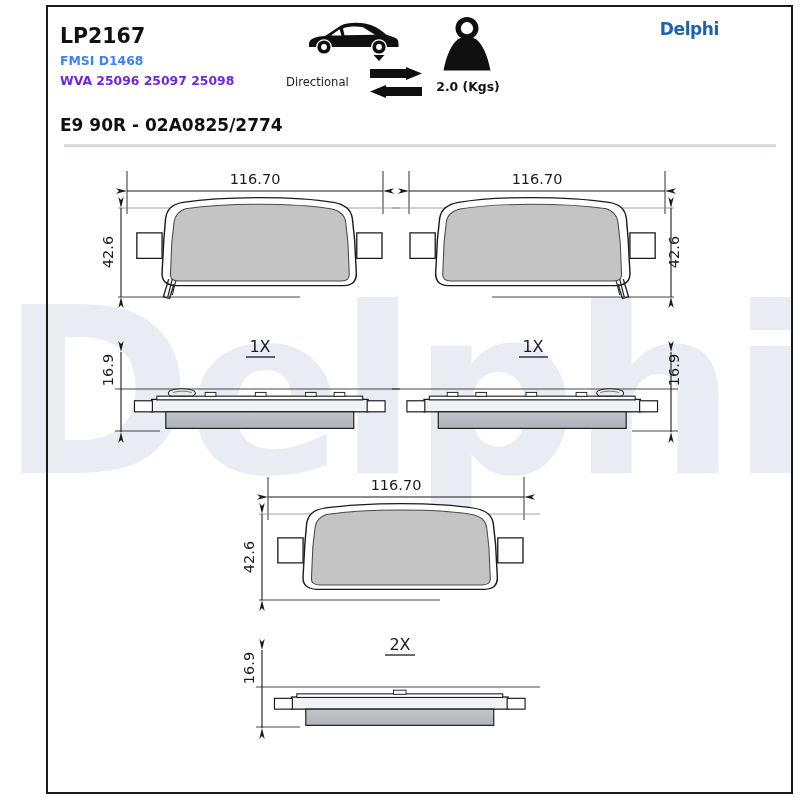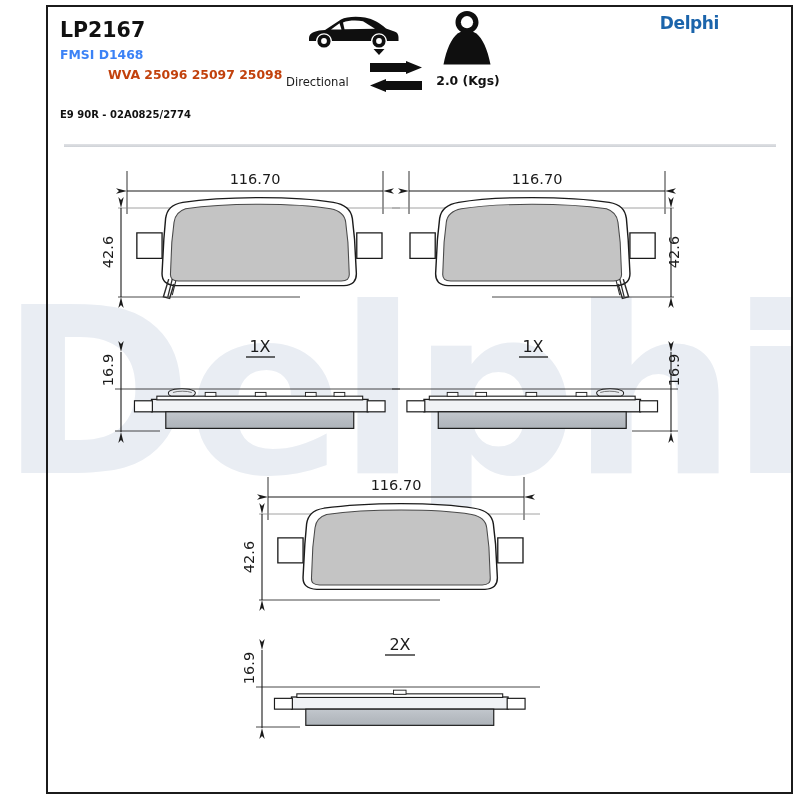--- a/index.html
+++ b/index.html
@@ -48,21 +48,21 @@
     height: 789px;
     border: 2px solid #1b1b1b;
     box-sizing: border-box;
     z-index: 2;
     pointer-events: none;
   }
   
   .header {
     position: absolute;
     left: 46px;
-    top: 5px;
+    top: 11px;
     width: 693px;
     height: 140px;
     z-index: 3;
   }
   .part-no {
     position: absolute;
     left: 14px;
     top: 13px;
     font-size: 20.5px;
     font-weight: bold;
@@ -76,28 +76,27 @@
     font-size: 12.4px;
     font-weight: bold;
     color: #3b82f6;
   }
   .wva {
     position: absolute;
     left: 14px;
     top: 62px;
     font-size: 12.4px;
     font-weight: bold;
-    color: #c2410c;
-    margin-left: 48px;
+    color: #6d28d9;
   }
   .approval {
     position: absolute;
     left: 14px;
     top: 104px;
-    font-size: 10px;
+    font-size: 17px;
     font-weight: bold;
     color: #111111;
   }
   .brand-logo {
     position: absolute;
     right: 20px;
     top: 8px;
     font-size: 17px;
     font-weight: bold;
     color: #1b64ab;
@@ -110,21 +109,20 @@
     top: 6px;
     width: 100px;
     height: 44px;
   }
   .icon-directional-label {
     position: absolute;
     left: 240px;
     top: 64px;
     font-size: 11.6px;
     color: #1b1b1b;
-    margin-top: 6px;
   }
   .icon-arrows {
     position: absolute;
     left: 322px;
     top: 56px;
     width: 56px;
     height: 34px;
   }
   .icon-weight {
     position: absolute;

